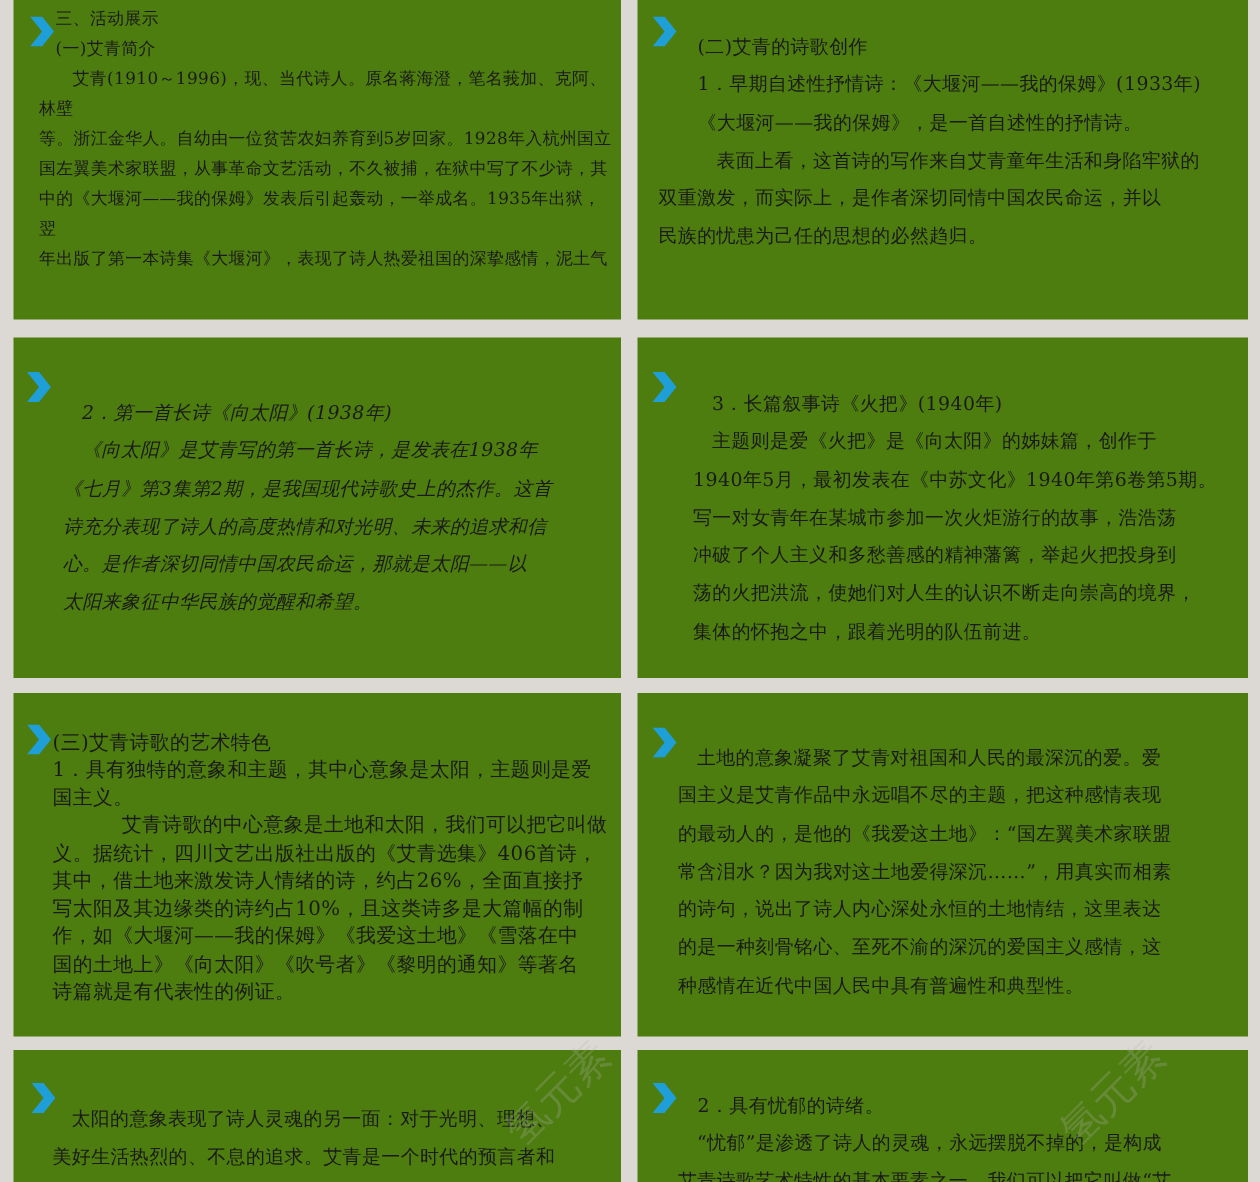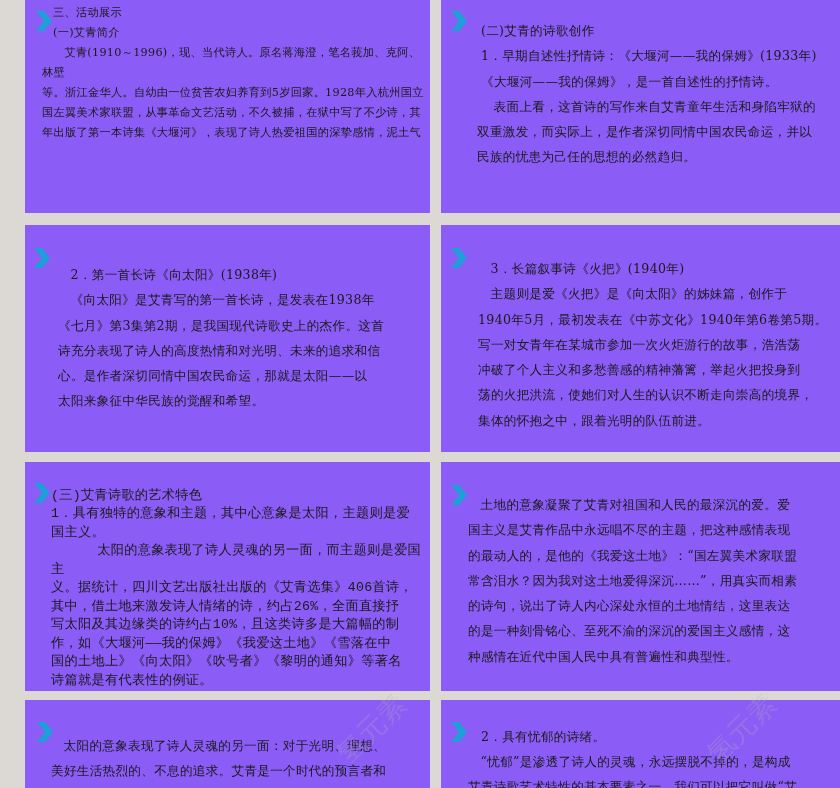--- a/index.html
+++ b/index.html
@@ -5,39 +5,38 @@
   html, body { margin:0; padding:0; }
   body {
     width:840px; height:788px; overflow:hidden;
     background:#dcd8d4;
     font-family:"DejaVu Serif","Liberation Serif",serif;
     color:#1a1a1a;
     position:relative;
   }
   .card {
     position:absolute;
-    background:#8b5cf6;
+    background:#4d7c0f;
     box-sizing:border-box;
     overflow:hidden;
-    margin-left:16px;
   }
   .chev {
     position:absolute;
     width:18px; height:20px;
   }
   .chev svg { display:block; }
   .txt {
     position:absolute;
     font-size:13px;
     letter-spacing:0.3px;
   }
   .txt p { margin:0; }
   .small { font-size:11.2px; line-height:20px; }
   .mid { font-size:12.6px; line-height:25.3px; }
-  .dense { font-size:13.2px; line-height:18.5px;font-family:Liberation Mono, monospace; }
+  .dense { font-size:13.2px; line-height:18.5px; }
   .ind { text-indent:2em; }
   .ind1 { text-indent:1em; }
   .ind3 { text-indent:3.5em; }
   .wm {
     position:absolute; color:rgba(180,180,180,0.25);
     font-size:28px; transform:rotate(-45deg);
     pointer-events:none; font-family:"DejaVu Sans",sans-serif;
   }
 </style>
 </head>
@@ -50,50 +49,51 @@
       </svg>
   </span>
   <div class="txt small" style="left:28px;top:3px;width:370px;">
     <p>三、活动展示</p>
     <p>(一)艾青简介</p>
   </div>
   <div class="txt small" style="left:17px;top:43px;width:385px;">
     <p class="ind">艾青(1910～1996)，现、当代诗人。原名蒋海澄，笔名莪加、克阿、林壁</p>
     <p>等。浙江金华人。自幼由一位贫苦农妇养育到5岁回家。1928年入杭州国立</p>
     <p>国左翼美术家联盟，从事革命文艺活动，不久被捕，在狱中写了不少诗，其</p>
+    <p>中的《大堰河——我的保姆》发表后引起轰动，一举成名。1935年出狱，翌</p>
     <p>年出版了第一本诗集《大堰河》，表现了诗人热爱祖国的深挚感情，泥土气</p>
 
   </div>
 </div>
 
 <div class="card" style="left:425px;top:0;width:407px;height:213px;">
   <span class="chev" style="left:9px;top:11px;">
     <svg width="18" height="20" viewBox="0 0 18 20">
         <path d="M1 0 L9 0 L17 10 L9 20 L1 20 L9 10 Z" fill="#1e9fd8"></path>
       </svg>
   </span>
   <div class="txt mid" style="left:40px;top:18px;width:360px;">
     <p>(二)艾青的诗歌创作</p>
     <p>1．早期自述性抒情诗：《大堰河——我的保姆》(1933年)</p>
     <p>《大堰河——我的保姆》，是一首自述性的抒情诗。</p>
     <p class="ind1">表面上看，这首诗的写作来自艾青童年生活和身陷牢狱的</p>
   </div>
-  <div class="txt mid" style="left:36px;top:119px;width:375px;">
+  <div class="txt mid" style="left:14px;top:119px;width:375px;">
     <p>双重激发，而实际上，是作者深切同情中国农民命运，并以</p>
     <p>民族的忧患为己任的思想的必然趋归。</p>
   </div>
 </div>
 
 <div class="card" style="left:9px;top:225px;width:405px;height:227px;">
   <span class="chev" style="left:8px;top:23px;">
     <svg width="18" height="20" viewBox="0 0 18 20">
         <path d="M1 0 L9 0 L17 10 L9 20 L1 20 L9 10 Z" fill="#1e9fd8"></path>
       </svg>
   </span>
-  <div class="txt mid" style="left:33px;top:37px;width:370px;">
+  <div class="txt mid" style="left:33px;top:37px;width:370px;font-style:italic;">
     <p class="ind1">2．第一首长诗《向太阳》(1938年)</p>
     <p class="ind1">《向太阳》是艾青写的第一首长诗，是发表在1938年</p>
     <p>《七月》第3集第2期，是我国现代诗歌史上的杰作。这首</p>
     <p>诗充分表现了诗人的高度热情和对光明、未来的追求和信</p>
     <p>心。是作者深切同情中国农民命运，那就是太阳——以</p>
     <p>太阳来象征中华民族的觉醒和希望。</p>
   </div>
 </div>
 
 <div class="card" style="left:425px;top:225px;width:407px;height:227px;">
@@ -118,21 +118,21 @@
     <svg width="18" height="20" viewBox="0 0 18 20">
         <path d="M1 0 L9 0 L17 10 L9 20 L1 20 L9 10 Z" fill="#1e9fd8"></path>
       </svg>
   </span>
   <div class="txt dense" style="left:26px;top:25px;width:375px;">
     <p>(三)艾青诗歌的艺术特色</p>
   </div>
   <div class="txt dense" style="left:26px;top:43px;width:375px;">
     <p>1．具有独特的意象和主题，其中心意象是太阳，主题则是爱</p>
     <p>国主义。</p>
-    <p class="ind3">太阳的意象表现了诗人灵魂的另一面，而主题则是爱国主</p>
+    <p class="ind3">艾青诗歌的中心意象是土地和太阳，我们可以把它叫做</p>
     <p>义。据统计，四川文艺出版社出版的《艾青选集》406首诗，</p>
     <p>其中，借土地来激发诗人情绪的诗，约占26%，全面直接抒</p>
     <p>写太阳及其边缘类的诗约占10%，且这类诗多是大篇幅的制</p>
     <p>作，如《大堰河——我的保姆》《我爱这土地》《雪落在中</p>
     <p>国的土地上》《向太阳》《吹号者》《黎明的通知》等著名</p>
     <p>诗篇就是有代表性的例证。</p>
   </div>
 </div>
 
 <div class="card" style="left:425px;top:462px;width:407px;height:229px;">

